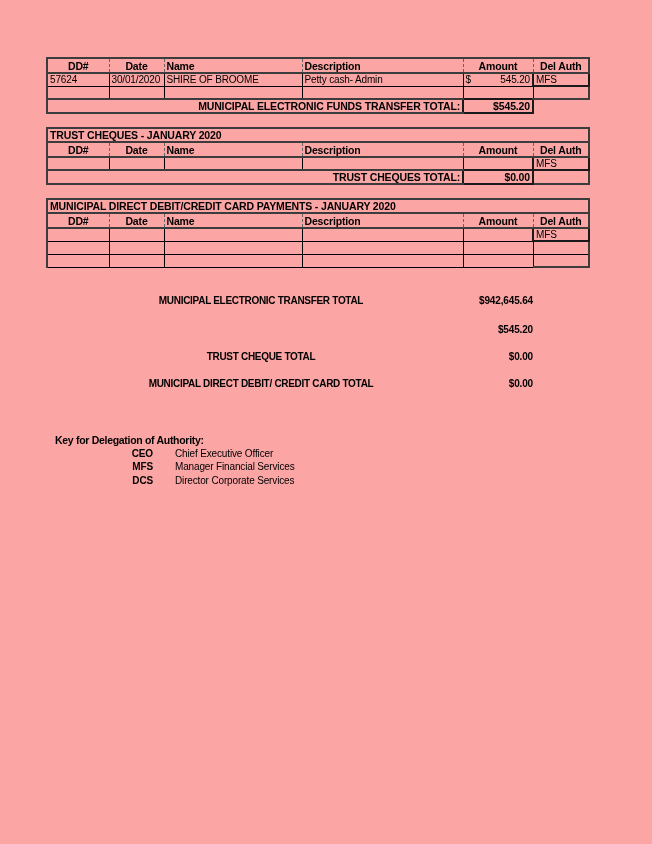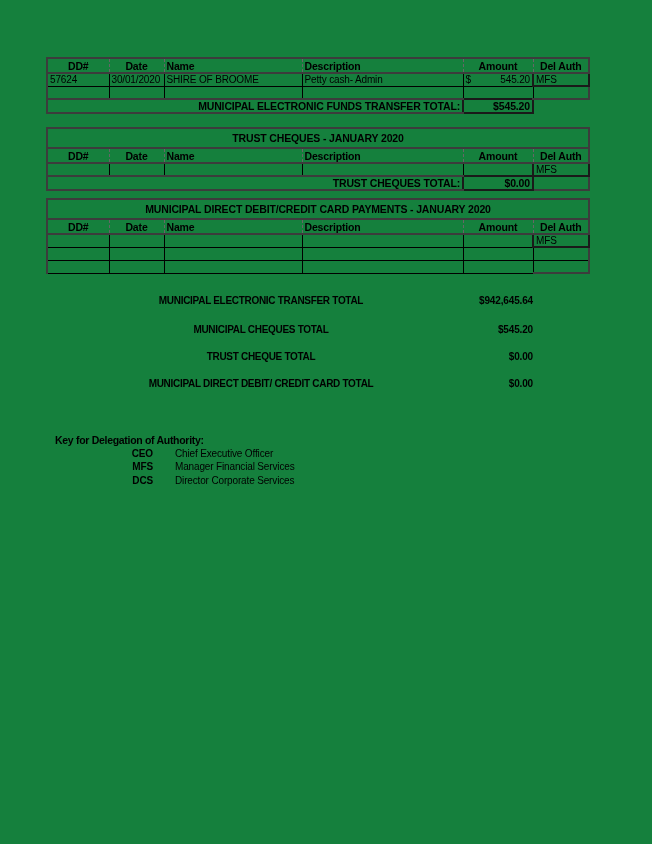--- a/index.html
+++ b/index.html
@@ -1,34 +1,34 @@
 <!DOCTYPE html>
 <html><head>
 <meta charset="utf-8">
 <style>
   * { margin:0; padding:0; box-sizing:border-box; }
   html,body { background:#e8e8e8; }
   .page {
     position:relative; width:652px; height:844px; margin:0 auto;
-    background:#15803d; color:#000;
+    background:#fca5a5; color:#000;
     font-family:"Liberation Sans", sans-serif; font-size:10px;
     letter-spacing:-0.15px; overflow:hidden;
   }
   table { border-collapse:collapse; table-layout:fixed; position:absolute; left:46px; }
   #eft-table { top:57px; } #trust-table { top:127px; } #dd-table { top:198px; }
   col.c-dd{width:62px;} col.c-date{width:55px;} col.c-name{width:138px;}
   col.c-desc{width:161px;} col.c-amt{width:70px;} col.c-auth{width:56px;}
   td, th { border:1px solid #000; height:13px; padding:0 2px;
            overflow:hidden; white-space:nowrap; vertical-align:middle;
            font-size:10px; font-weight:normal; text-align:left; }
   th { font-weight:bold; font-size:10.5px; height:15px;
        border-left:1px dashed #666; border-right:none;
        border-top:2px solid #3c3c3c; border-bottom:2px solid #3c3c3c; }
   th.ctr { text-align:center; }
-  .title-cell { font-weight:bold; font-size:10.5px; text-align:center; height:20px;
+  .title-cell { font-weight:bold; font-size:10.5px; text-align:left; height:14px;
        border:2px solid #3c3c3c;margin-left:28px; }
   .bl { border-left:2px solid #3c3c3c !important; }
   .br { border-right:2px solid #3c3c3c !important; }
   .bt { border-top:2px solid #3c3c3c !important; }
   .bb { border-bottom:2px solid #3c3c3c !important;padding-left:8px; }
   .thickbox { border:2px solid #1a1a1a !important; }
   .ghost { border:none !important; }
   .r { text-align:left; }
   .total-label { font-weight:bold; font-size:10.5px; text-align:right; height:14px; }
   .total-amount { font-weight:bold; font-size:10.5px; text-align:right; height:14px; }
@@ -180,21 +180,20 @@
       <td class="br bb"></td>
     </tr>
   </tbody>
     </table>
 
   <div class="sum-row s0">
     <span class="sum-label">MUNICIPAL ELECTRONIC TRANSFER TOTAL</span>
     <span class="sum-value">$942,645.64</span>
   </div>
   <div class="sum-row s1">
-    <span class="sum-label">MUNICIPAL CHEQUES TOTAL</span>
     <span class="sum-value">$545.20</span>
   </div>
   <div class="sum-row s2">
     <span class="sum-label">TRUST CHEQUE TOTAL</span>
     <span class="sum-value">$0.00</span>
   </div>
   <div class="sum-row s3">
     <span class="sum-label">MUNICIPAL DIRECT DEBIT/ CREDIT CARD TOTAL</span>
     <span class="sum-value">$0.00</span>
   </div>

